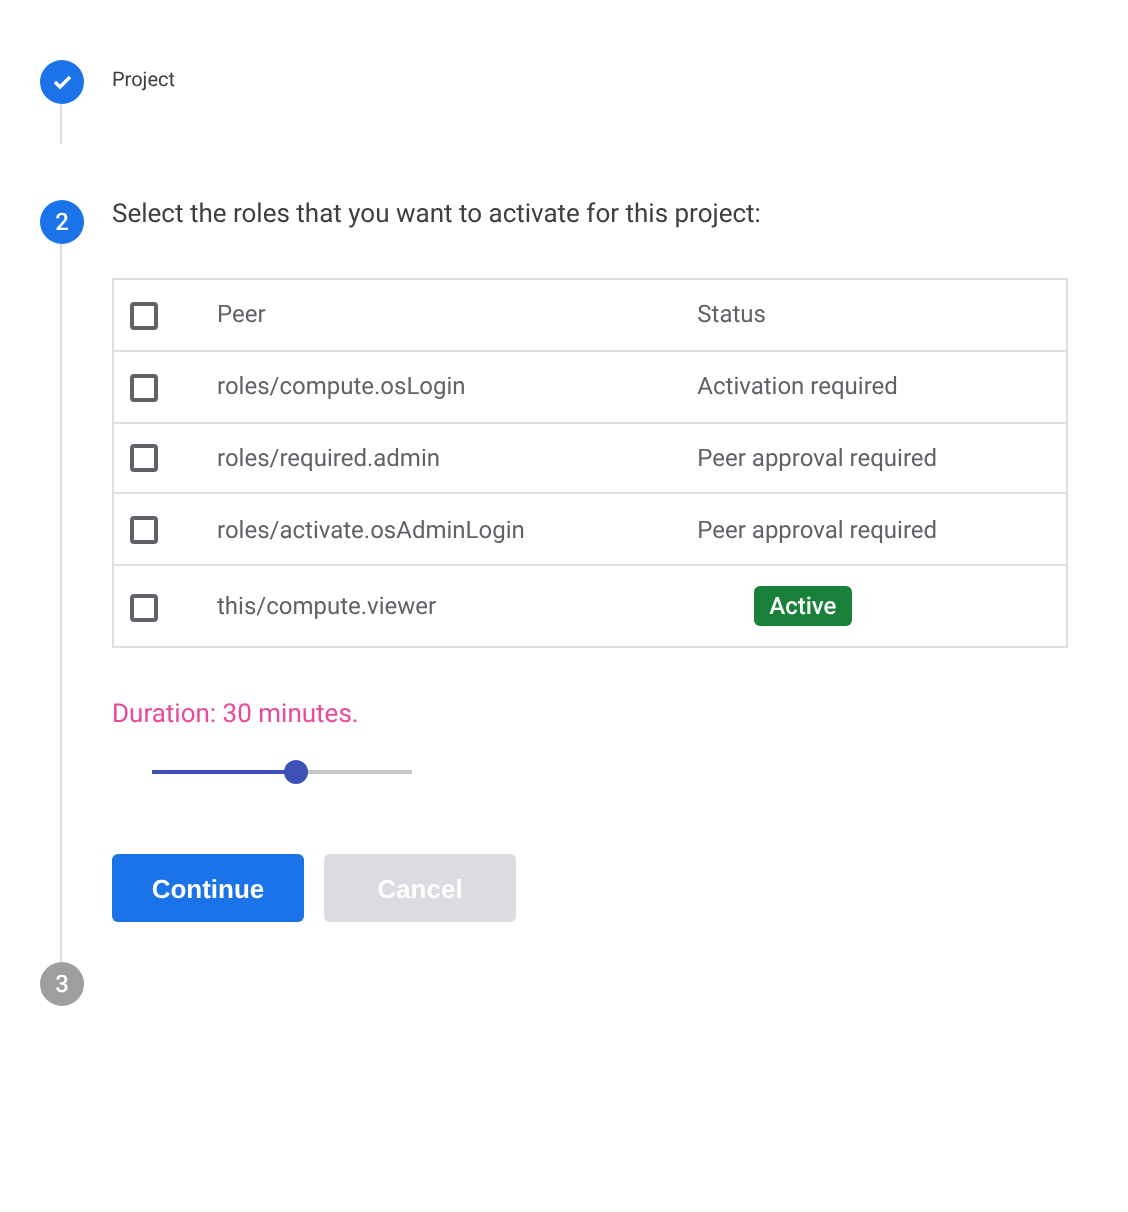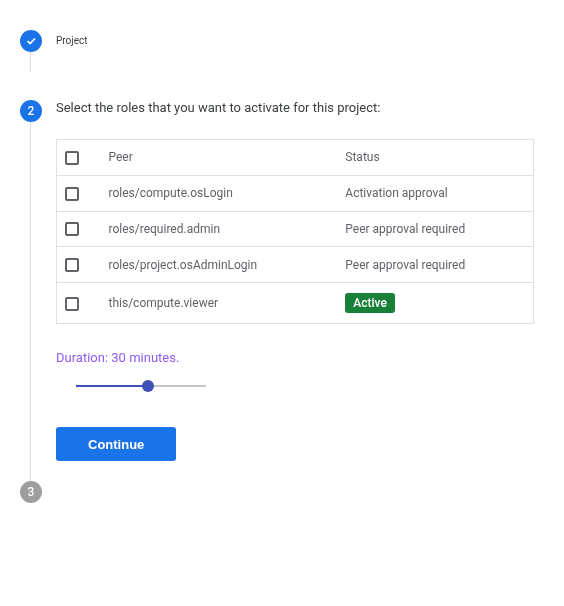--- a/index.html
+++ b/index.html
@@ -114,27 +114,28 @@
       color: #3c4043;
     }
     .badge-active {
       display: inline-block;
       background: #188038;
       color: #fff;
       font-size: 12px;
       padding: 3px 8px;
       border-radius: 3px;
       font-weight: 500;
+      margin-left: 28px;
     }
     .duration-block {
       margin-top: 26px;
     }
     .duration-label {
       font-size: 13px;
-      color: #8b5cf6;
+      color: #ec4899;
       margin-bottom: 14px;
     }
     .slider {
       position: relative;
       width: 130px;
       height: 14px;
       margin-left: 20px;
     }
     .slider-track {
       position: absolute;
@@ -168,21 +169,21 @@
       gap: 10px;
     }
     .btn {
       min-width: 96px;
       height: 34px;
       border: none;
       border-radius: 3px;
       font-size: 13px;
       font-weight: 700;
       cursor: pointer;
-      padding: 0 32px;
+      padding: 0 8px;
     }
     .btn-primary {
       background: #1a73e8;
       color: #fff;
     }
     .btn-secondary {
       background: #dadce0;
       color: #fff;
     }
     .check-svg {
@@ -220,30 +221,30 @@
               <span class="checkbox"></span>
             </th>
             <th>Peer</th>
             <th>Status</th>
           </tr>
         </thead>
         <tbody>
           <tr>
             <td class="col-check"><span class="checkbox"></span></td>
             <td class="role-cell">roles/compute.osLogin</td>
-            <td class="status-cell">Activation approval</td>
+            <td class="status-cell">Activation required</td>
           </tr>
           <tr>
             <td class="col-check"><span class="checkbox"></span></td>
             <td class="role-cell">roles/required.admin</td>
             <td class="status-cell">Peer approval required</td>
           </tr>
           <tr>
             <td class="col-check"><span class="checkbox"></span></td>
-            <td class="role-cell">roles/project.osAdminLogin</td>
+            <td class="role-cell">roles/activate.osAdminLogin</td>
             <td class="status-cell">Peer approval required</td>
           </tr>
           <tr>
             <td class="col-check"><span class="checkbox"></span></td>
             <td class="role-cell">this/compute.viewer</td>
             <td class="status-cell">
               <span class="badge-active">Active</span>
             </td>
           </tr>
         </tbody>
@@ -253,20 +254,21 @@
         <div class="duration-label">Duration: 30 minutes.</div>
         <div class="slider">
           <div class="slider-track"></div>
           <div class="slider-fill" style="width:55%"></div>
           <div class="slider-thumb" style="left:55%"></div>
         </div>
       </div>
 
       <div class="button-row">
         <button class="btn btn-primary">Continue</button>
+        <button class="btn btn-secondary">Cancel</button>
       </div>
     </div>
   </div>
 
   <div class="step">
     <div class="step-indicator inactive">3</div>
   </div>
 
 </div>
 

